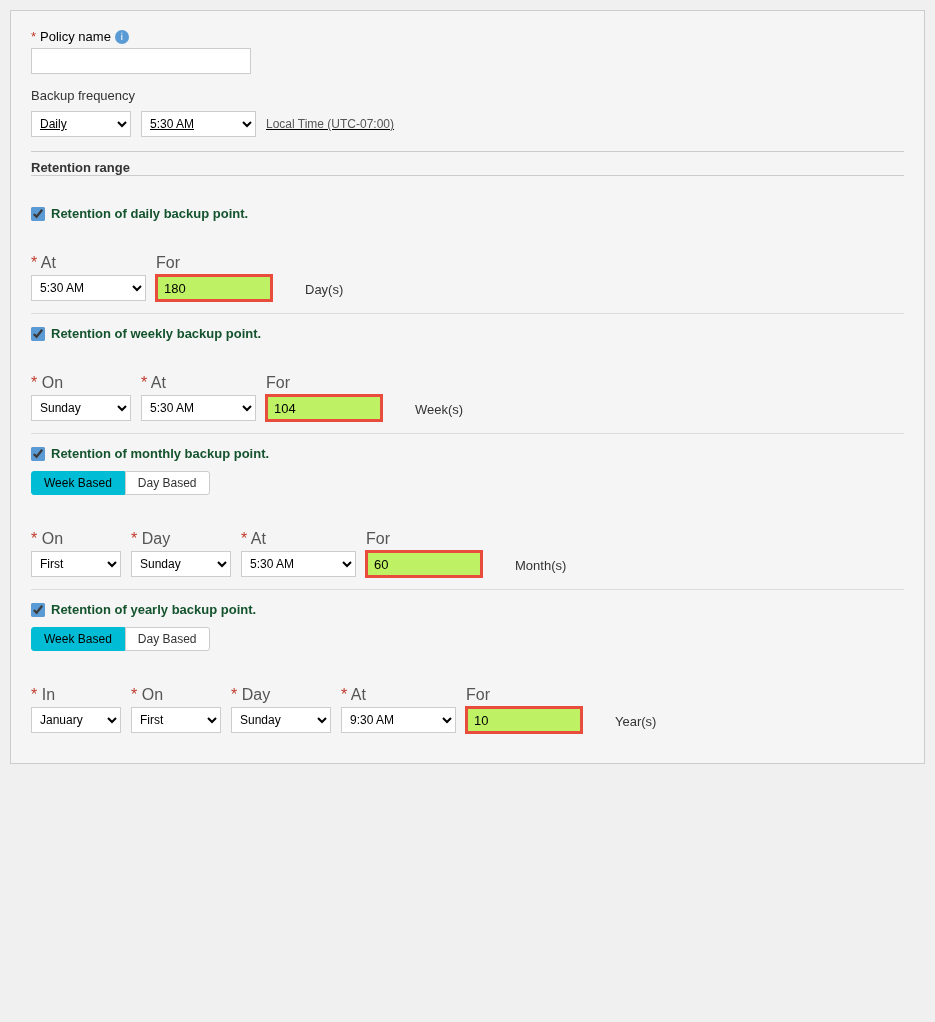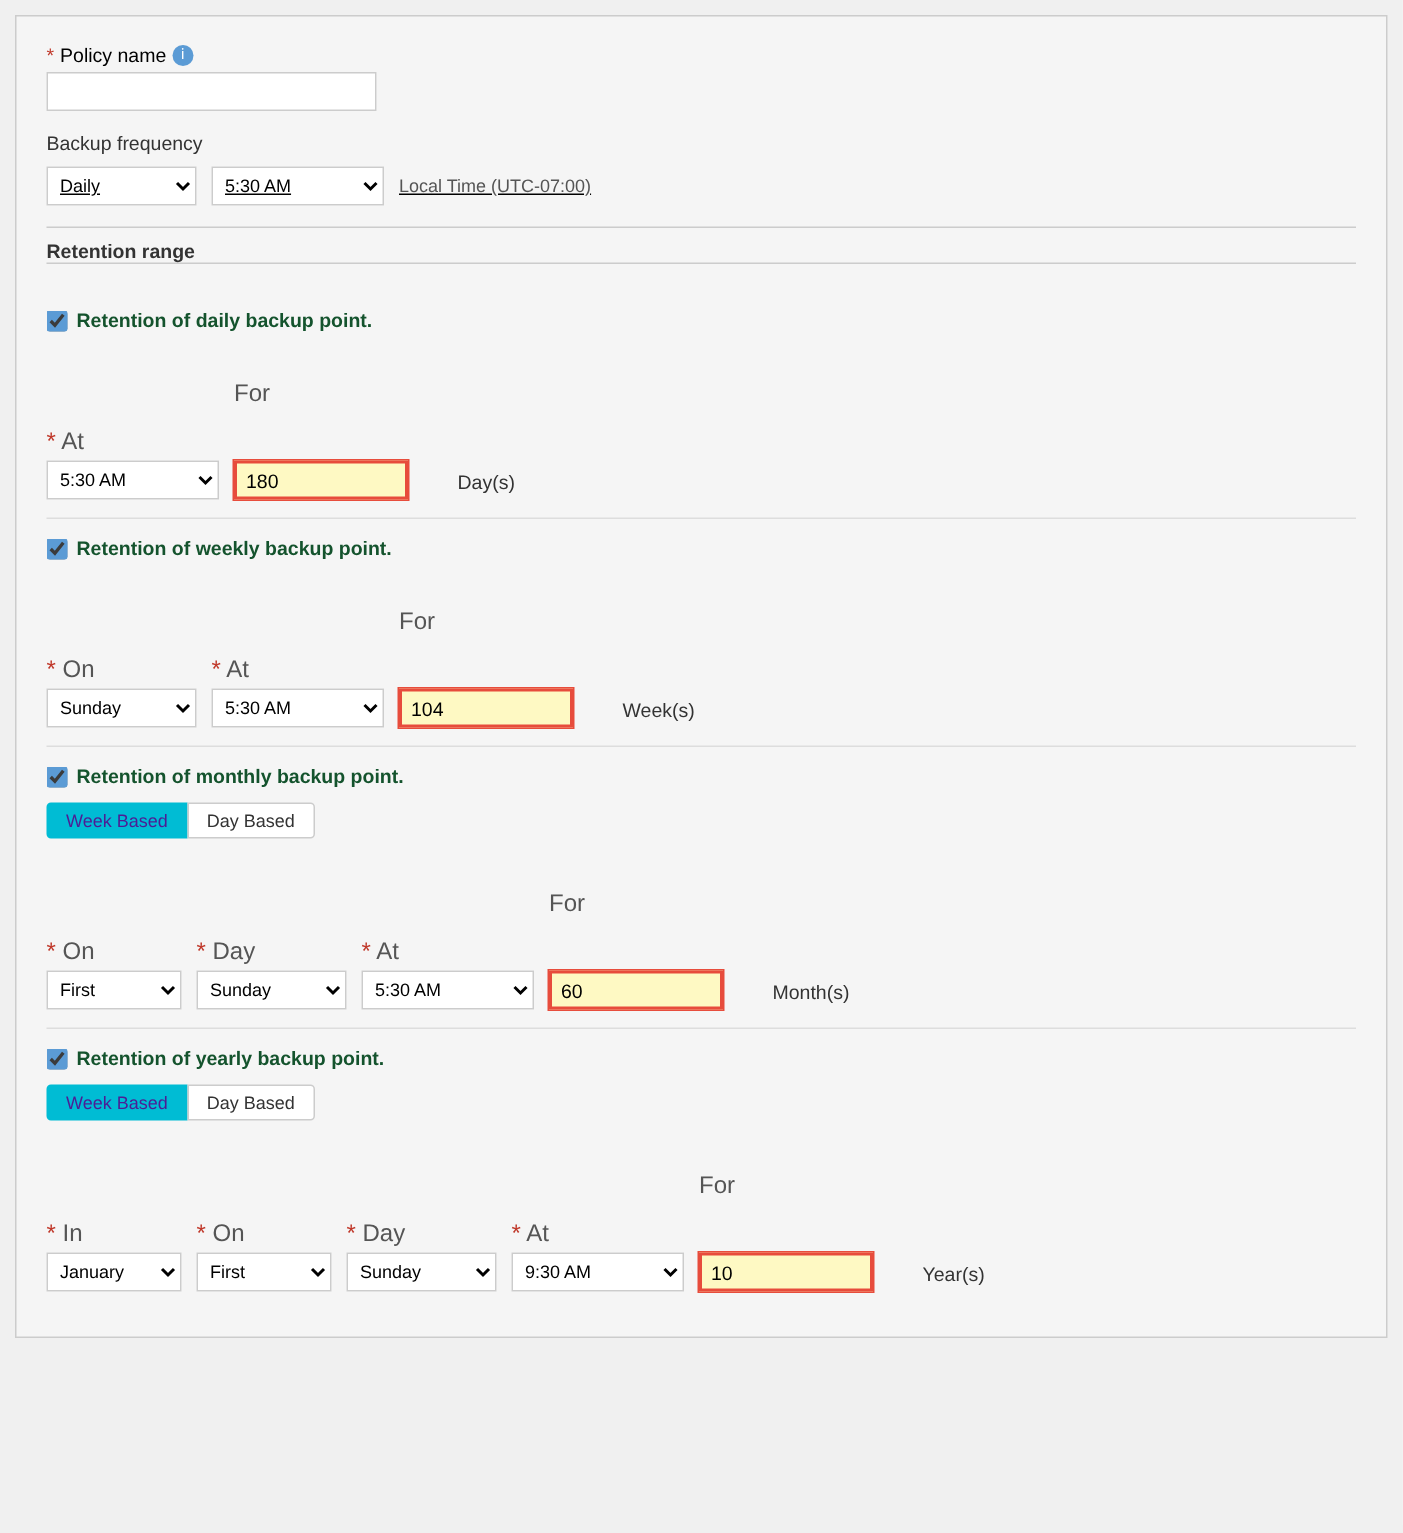--- a/index.html
+++ b/index.html
@@ -130,25 +130,24 @@
     }
     .field-group label .star { color: #c0392b; }
 
     .input-highlighted {
       border: 2px solid #e74c3c !important;
       box-shadow: 0 0 0 1px #e74c3c;
     }
     .text-input {
       height: 26px;
       border: 1px solid #ccc;
-      background: #fef9c3;
+      background: #bef264;
       padding: 0 6px;
       font-size: 13px;
       width: 116px;
-      margin-top: 32px;
     }
     .unit-label {
       font-size: 13px;
       color: #333;
       padding-bottom: 4px;
       margin-left: 23px;
     }
 
     .tab-row {
       display: flex;
@@ -158,21 +157,21 @@
     .tab-btn {
       padding: 4px 12px;
       font-size: 12px;
       border: 1px solid #ccc;
       cursor: pointer;
       background: white;
       color: #333;
     }
     .tab-btn.active {
       background: #00bcd4;
-      color: #4c1d95;
+      color: #000000;
       border-color: #00bcd4;
     }
     .tab-btn:first-child { border-radius: 3px 0 0 3px; }
     .tab-btn:last-child { border-radius: 0 3px 3px 0; }
   </style>
 </head>
 <body>
 
 <div class="container">
 

